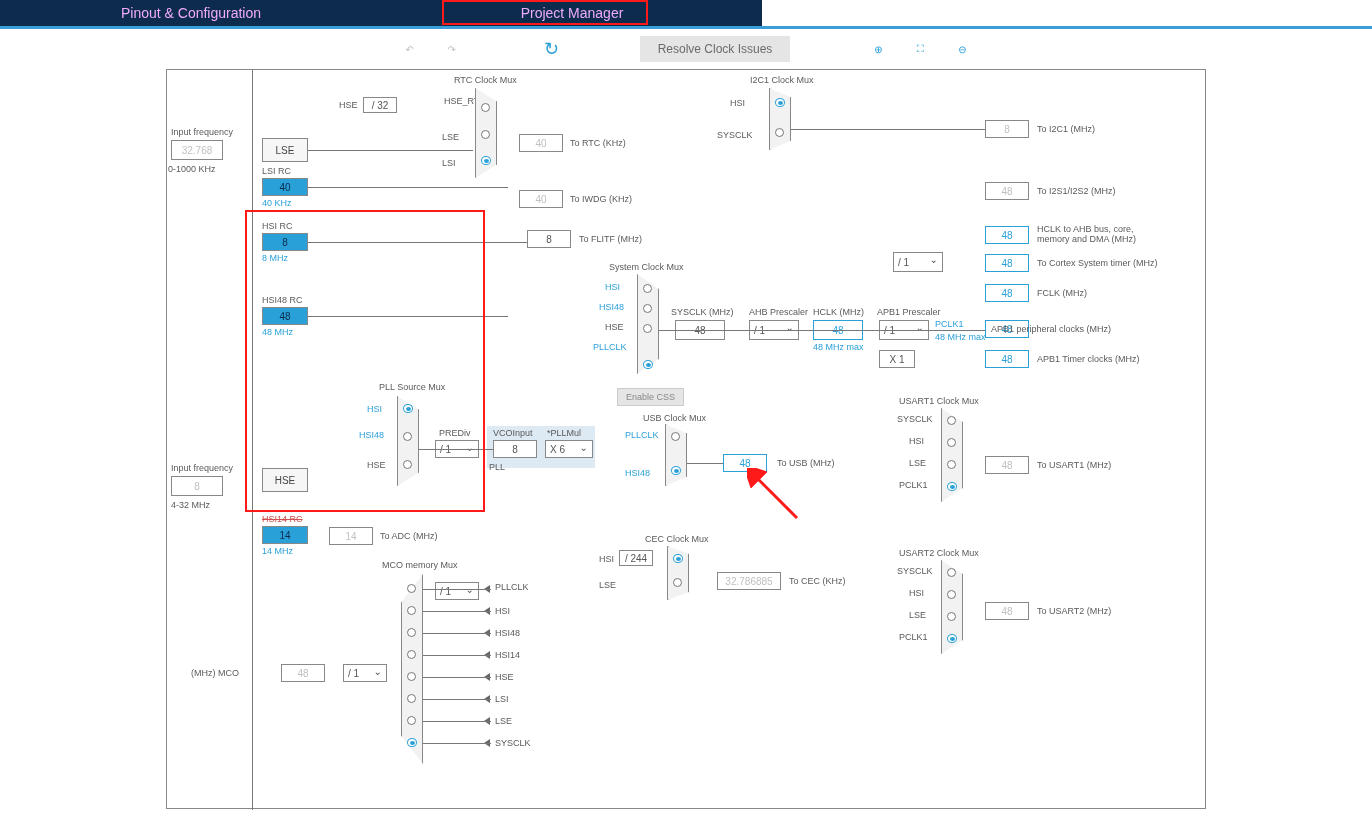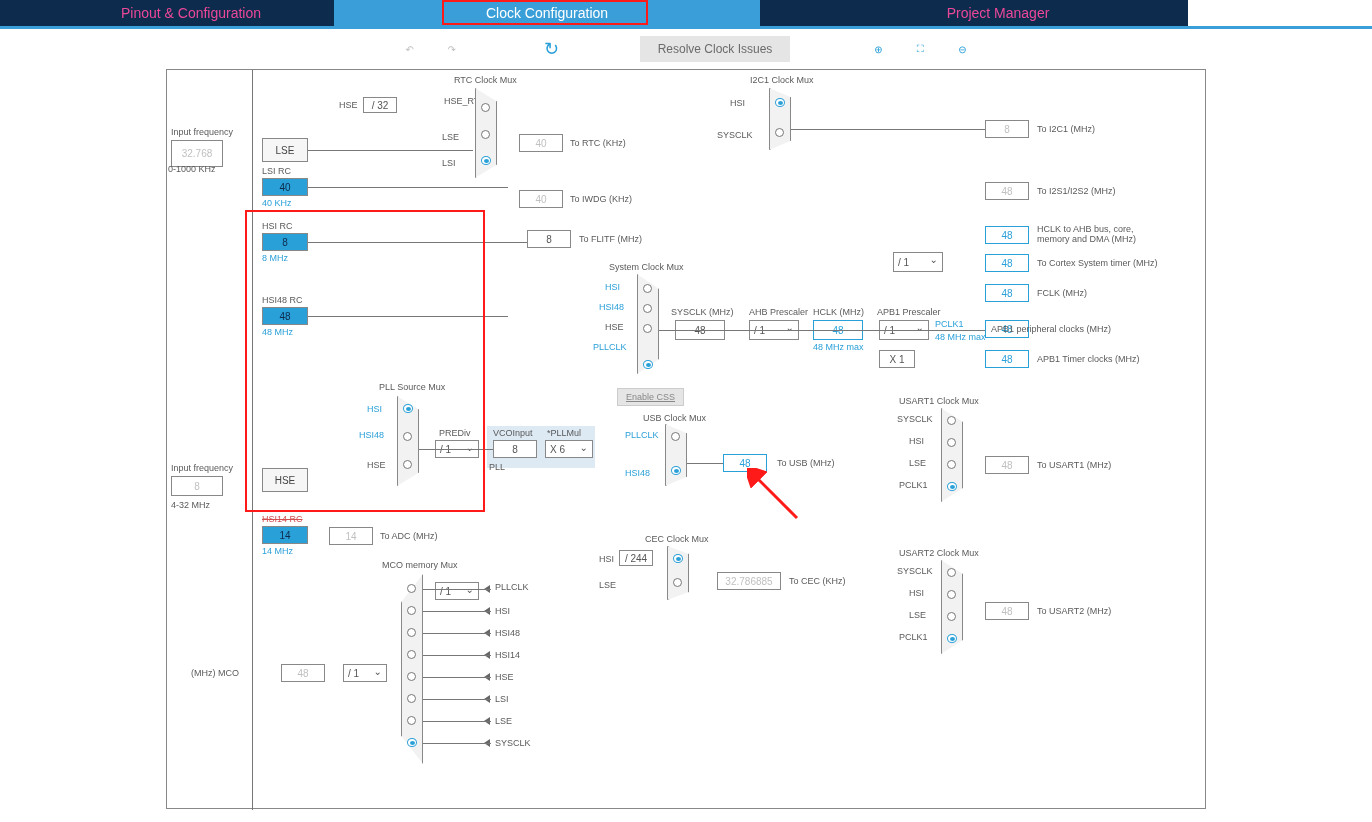--- a/index.html
+++ b/index.html
@@ -1,21 +1,21 @@
 <!DOCTYPE html>
 <html><head>
 <meta charset="utf-8">
 <style>
 * { box-sizing: border-box; margin: 0; padding: 0; }
 body { font-family: Arial, sans-serif; font-size: 10px; background: #fff; width: 1372px; height: 822px; position: relative; overflow: hidden; }
 
 
 .tabs { display: flex; height: 26px; width: 100%; }
 .tab { flex: none; height: 26px; display: flex; align-items: center; justify-content: center; font-size: 14px; cursor: pointer; }
-.tab.dark { background: #0d2b4d; color: #ec4899; padding-left: 48px; }
+.tab.dark { background: #0d2b4d; color: #f0abfc; padding-left: 48px; }
 .tab.active { background: #3a9fd8; color: #fff; }
 .tabs .spacer { flex: 1; background: transparent; }
 .underline { height: 3px; background: #3a9fd8; width: 100%; }
 
 
 .toolbar { height: 40px; display: flex; align-items: center; justify-content: center; gap: 18px; color: #909090; }
 .tbtn { width: 24px; height: 24px; display: flex; align-items: center; justify-content: center; cursor: pointer; }
 .resolve { background: #e5e5e5; color: #6b6b6b; padding: 6px 18px; font-size: 12px; cursor: pointer; border: none; }
 
 
@@ -45,30 +45,29 @@
 
 
 .hl-red { position: absolute; border: 2px solid #ff1a1a; pointer-events: none; }
 .arrow-red { position: absolute; width: 60px; height: 60px; pointer-events: none; }
 
 
 .hline { position: absolute; height: 1px; background: #777; }
 .vline { position: absolute; width: 1px; background: #777; }
 
 
-.enable-css { position: absolute; background: #e5e5e5; color: #888; font-size: 9px; padding: 3px 8px; border: 1px solid #ccc; text-decoration: underline; }
+.enable-css { position: absolute; background: #e5e5e5; color: #888; font-size: 9px; padding: 3px 8px; border: 1px solid #ccc; }
 
 .pllbg { position: absolute; background: #ddeaf3; }
 </style>
 </head>
 <body>
 
 <div class="tabs">
   <div class="tab dark" style="width:334px">Pinout &amp; Configuration</div>
-  <div class="tab active" style="width:426px">Clock Configuration</div>
   <div class="tab dark" style="width:428px">Project Manager</div>
   <div class="spacer"></div>
 </div>
 <div class="hl-red" style="left:442px; top:0; width:206px; height:25px;"></div>
 <div class="underline"></div>
 
 <div class="toolbar">
   <span class="tbtn" style="color:#c0c0c0">↶</span>
   <span class="tbtn" style="color:#c0c0c0">↷</span>
   <span style="width:40px"></span>
@@ -78,21 +77,21 @@
   <span style="width:40px"></span>
   <span class="tbtn" style="color:#2aa0d8">⊕</span>
   <span class="tbtn" style="color:#2aa0d8">⛶</span>
   <span class="tbtn" style="color:#2aa0d8">⊖</span>
 </div>
 
 <div class="canvas-wrap">
 <div class="canvas">
 
 <div class="lbl" style="left:4px; top:57px">Input frequency</div>
-<div class="valbox dim" style="left:4px; top:70px; width:52px; height:27px">32.768</div>
+<div class="valbox dim" style="left:4px; top:70px; width:52px; height:20px">32.768</div>
 <div class="lbl" style="left:1px; top:94px">0-1000 KHz</div>
 
 <div class="lbl" style="left:4px; top:393px">Input frequency</div>
 <div class="valbox dim" style="left:4px; top:406px; width:52px; height:20px">8</div>
 <div class="lbl" style="left:4px; top:430px">4-32 MHz</div>
 
 <div class="vline" style="left:85px; top:0; height:740px"></div>
 
 <div class="srcbox" style="left:95px; top:68px; width:46px; height:24px">LSE</div>
 <div class="lbl" style="left:95px; top:96px">LSI RC</div>

